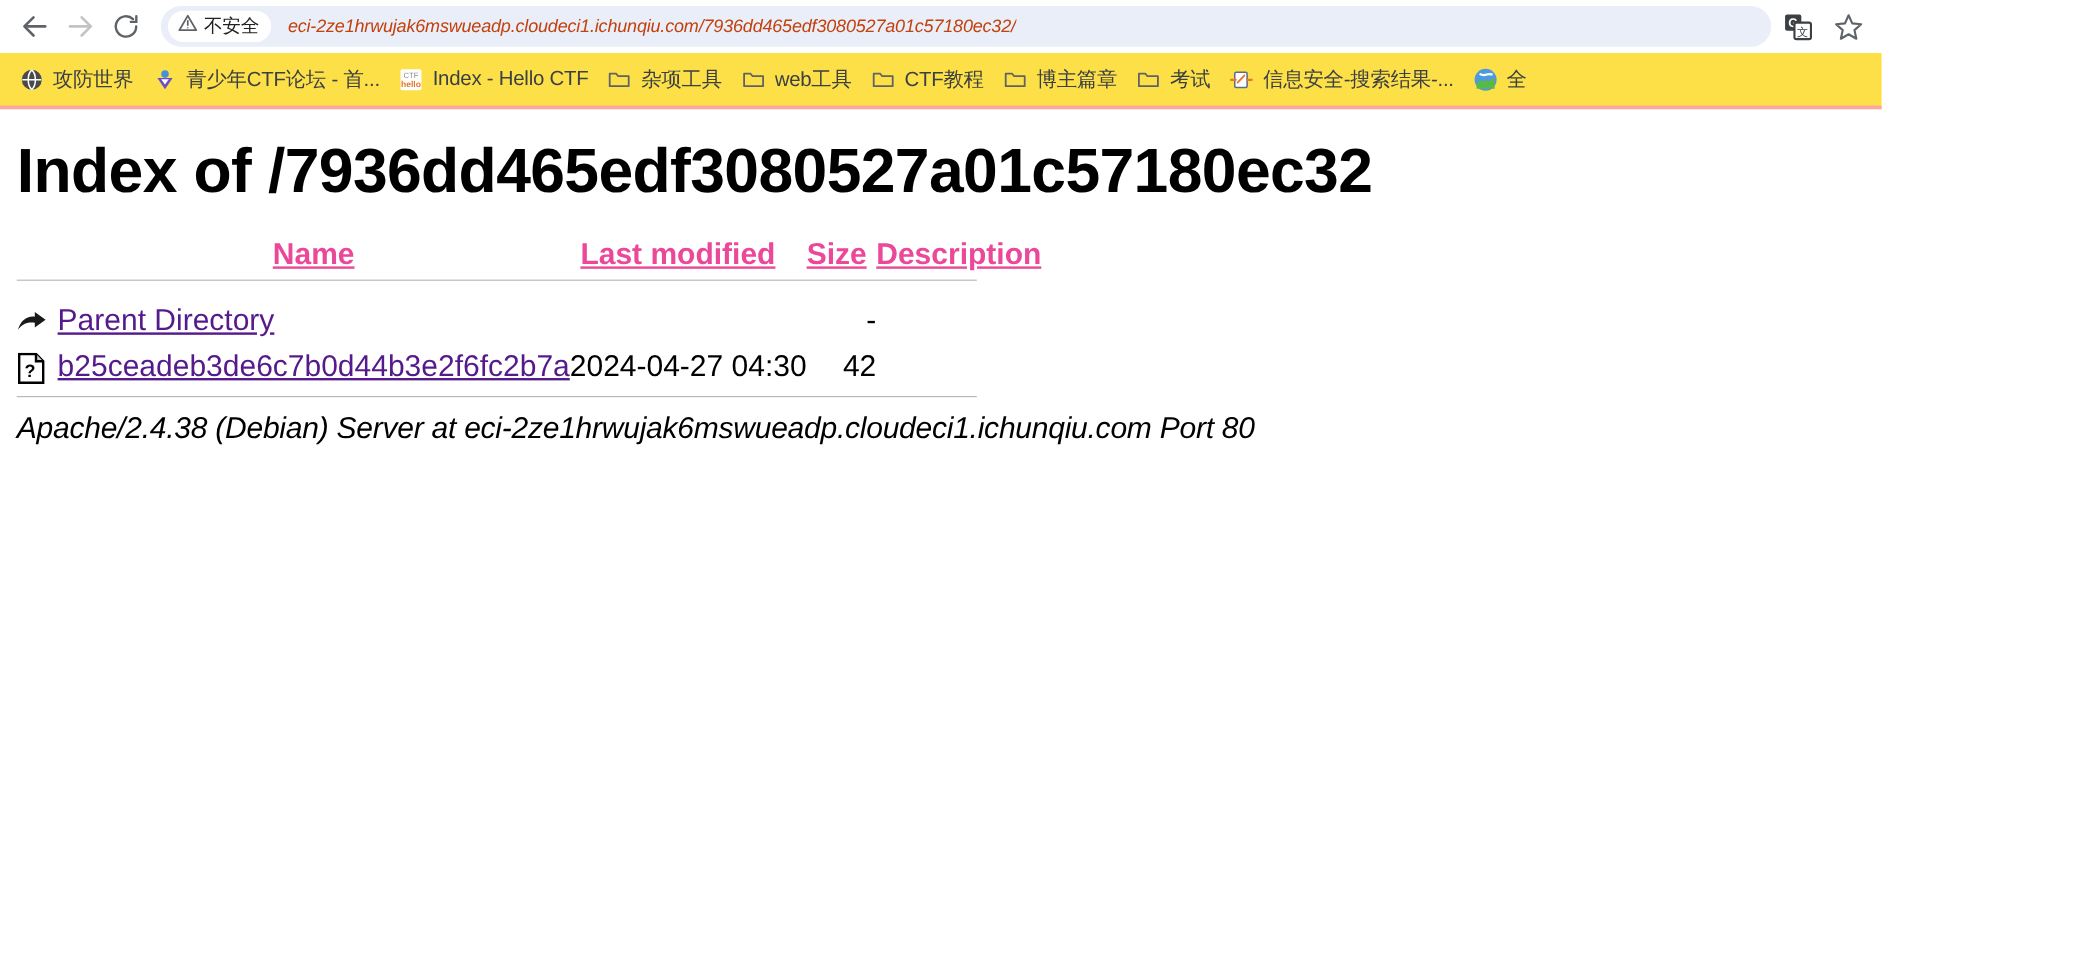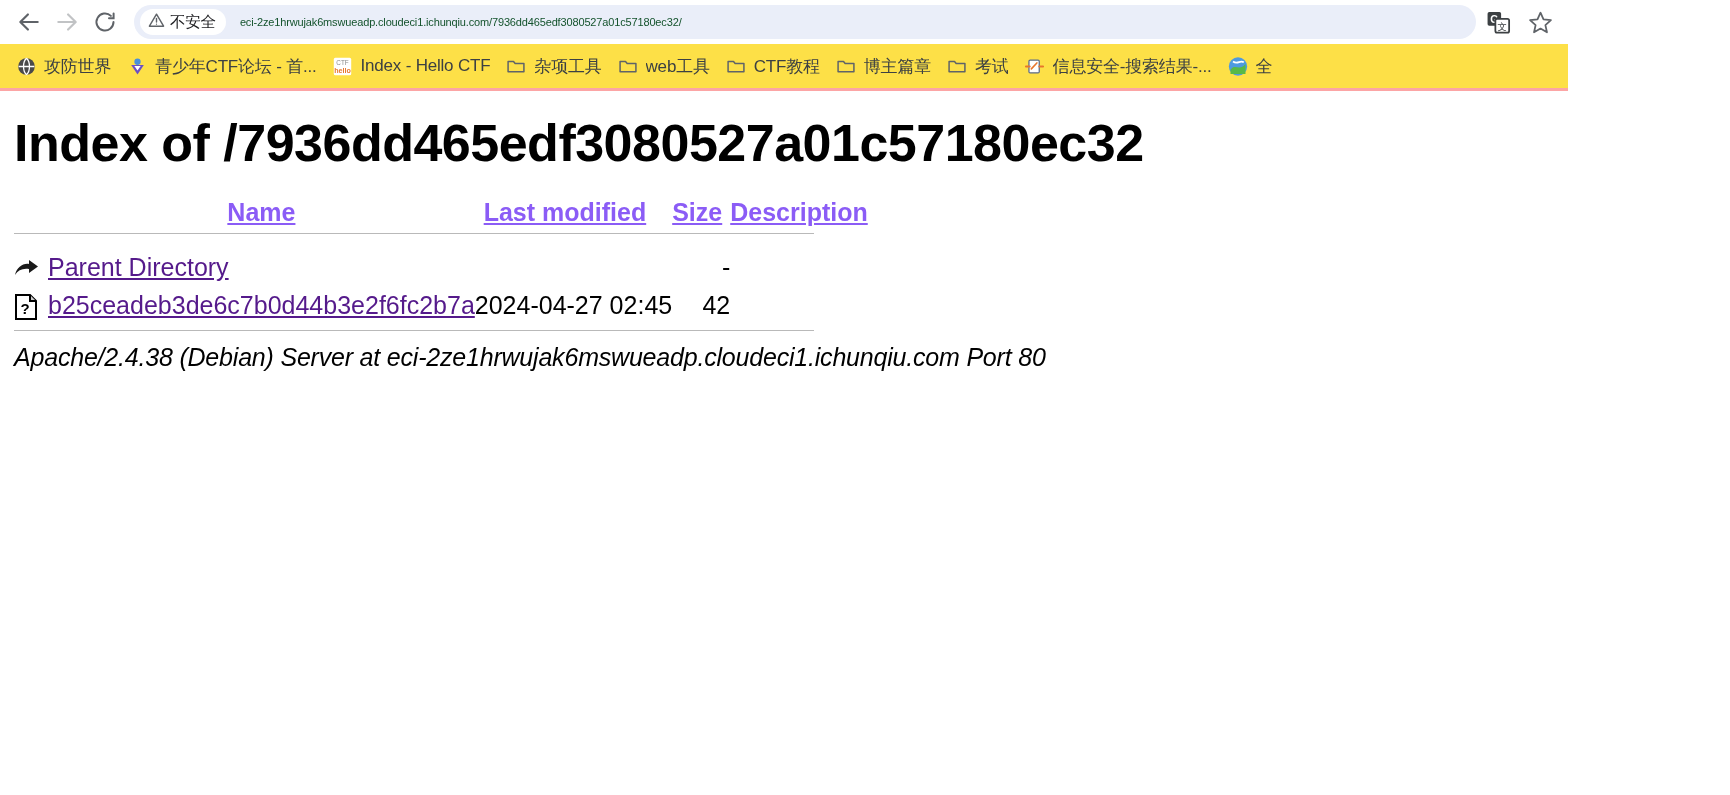--- a/index.html
+++ b/index.html
@@ -69,27 +69,28 @@
     cursor: pointer;
   }
   .security-chip .chip-text {
     font-size: 15.5px;
     color: #202124;
     white-space: nowrap;
     letter-spacing: -0.2px;
   }
 
   .url-text {
-    font-size: 11px;
-    color: #14532d;
+    font-size: 15px;
+    color: #c2410c;
     margin-left: 14px;
     white-space: nowrap;
     overflow: hidden;
     text-overflow: clip;
     letter-spacing: -0.15px;
+    font-style: italic;
   }
 
   .toolbar-icons {
     display: flex;
     align-items: center;
     gap: 14px;
     flex: none;
     padding-right: 4px;
   }
   .toolbar-icon {
@@ -171,21 +172,21 @@
     white-space: nowrap;
   }
 
   th.col-head {
     font-weight: bold;
     text-align: right;
     padding-bottom: 6px;
     font-size: 25px;
   }
   th.col-head a {
-    color: #8b5cf6;
+    color: #ec4899;
     text-decoration: underline;
     font-weight: bold;
   }
 
   .hr-row td {
     padding: 0;
   }
   .hr-line {
     border: 0;
     border-top: 1px solid #b9b9b9;
@@ -456,21 +457,21 @@
             <svg class="file-icon" width="24" height="26" viewBox="0 0 24 26">
               <path d="M2 1 H16 L22 7 V25 H2 Z" fill="#ffffff" stroke="#000000" stroke-width="2"></path>
               <path d="M16 1 L16 7 L22 7" fill="#cccccc" stroke="#000000" stroke-width="2"></path>
               <text x="11" y="20" font-size="15" font-family="'Liberation Sans',sans-serif" font-weight="bold" fill="#000000" text-anchor="middle">?</text>
             </svg>
           </span>
         </td>
         <td class="name-cell">
           <a href="#">b25ceadeb3de6c7b0d44b3e2f6fc2b7a</a>
         </td>
-        <td class="date-cell">2024-04-27 02:45</td>
+        <td class="date-cell">2024-04-27 04:30</td>
         <td class="size-cell">42</td>
         <td class="desc-cell"></td>
       </tr>
 
       <tr class="hr-row">
         <td colspan="5">
           <hr class="hr-line footer-rule">
         </td>
       </tr>
     </tbody>

